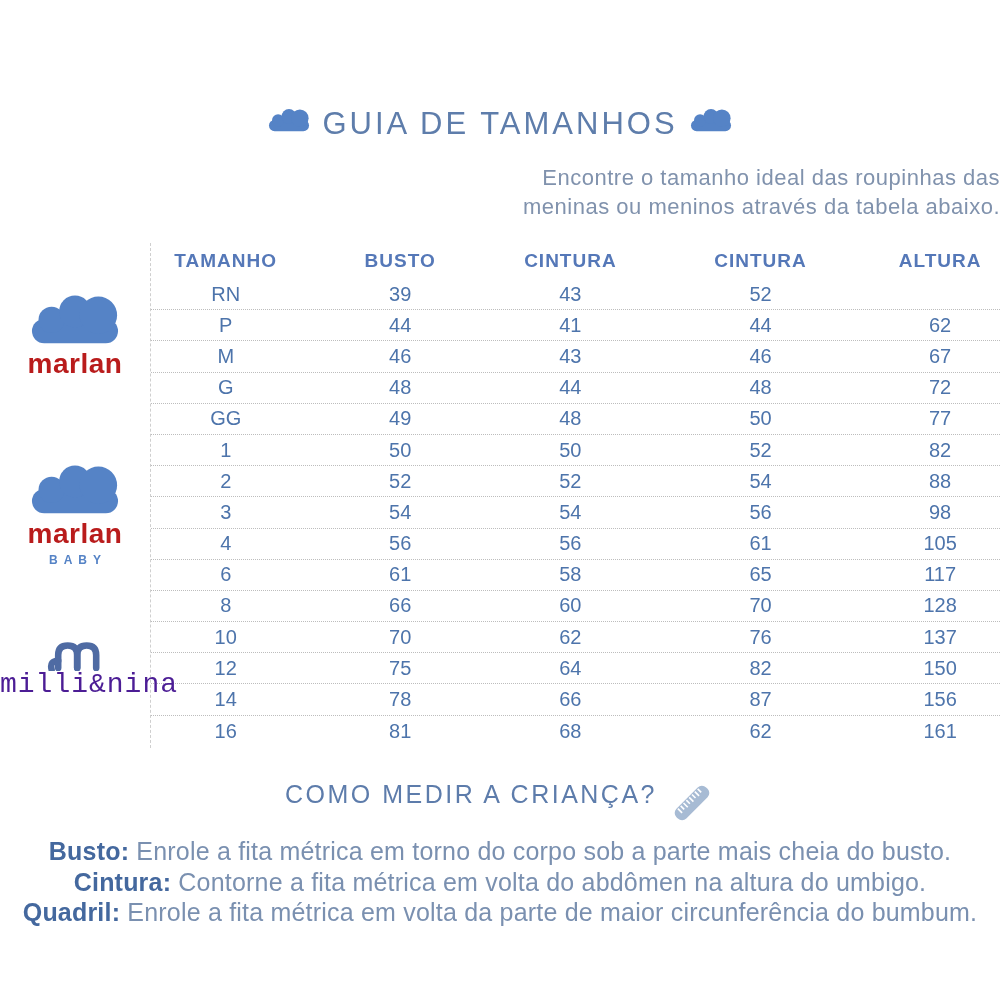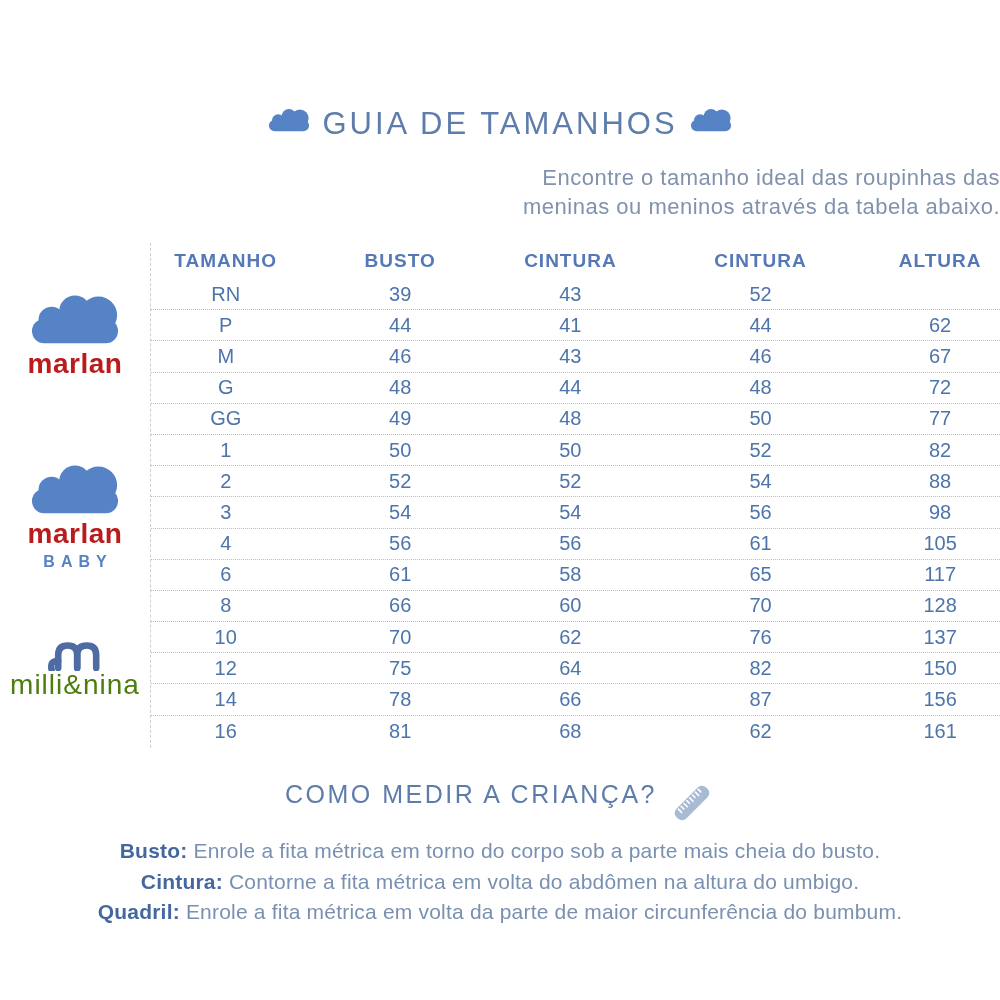--- a/index.html
+++ b/index.html
@@ -17,42 +17,42 @@
 
   
   .main { position:absolute; top:243px; left:0; width:1000px; height:505px; display:flex; }
   .logo-col { position:relative; width:150px; flex:0 0 150px; }
   .logo-block { position:absolute; left:0; width:150px; text-align:center; }
   .logo-marlan { top:46px; }
   .logo-baby   { top:216px; }
   .logo-milli  { top:390px; }
   .cloud-lg { width:96px; height:58px; display:block; margin:0 auto; }
   .brand-name { font-size:28px; font-weight:bold; color:#b91c1c; letter-spacing:0.5px; margin-top:1px; }
-  .brand-sub  { font-size:16px; font-weight:bold; color:#5583c6; letter-spacing:6px;
+  .brand-sub  { font-size:12px; font-weight:bold; color:#5583c6; letter-spacing:6px;
                 margin-top:3px; padding-left:6px; }
   .milli-mark { width:66px; height:38px; display:block; margin:0 auto; }
-  .milli-name { font-family:Liberation Sans, sans-serif; font-size:28px; color:#4d7c0f;
+  .milli-name { font-family:Liberation Mono, monospace; font-size:28px; color:#4c1d95;
                 letter-spacing:1px; margin-top:-2px; }
 
   .size-table { flex:1; border-left:1px dashed #cfcfcf; }
   .trow { display:grid; grid-template-columns:17.6% 23.5% 16.6% 28.2% 14.1%;
           align-items:center; height:31.2px; border-bottom:1px dotted #bdbdbd; }
   .trow:last-child { border-bottom:none; }
   .thead-row { display:grid; grid-template-columns:17.6% 23.5% 16.6% 28.2% 14.1%;
                align-items:center; height:36px; border-bottom:none; }
   .tcell { text-align:center; font-size:20px; color:#4d74ab; }
   .thcell { text-align:center; font-size:19px; font-weight:bold; color:#5578b8; letter-spacing:1px; }
 
   
   .how-title-row { position:absolute; top:780px; left:0; width:100%;
                    display:flex; align-items:flex-start; justify-content:center; gap:12px; }
   .how-title { font-size:25px; letter-spacing:2.5px; color:#5d7cab; }
   .ruler { width:46px; height:46px; flex:0 0 auto; }
   .instructions { position:absolute; top:836px; left:0; width:100%; text-align:center; }
-  .instr { font-size:21px; line-height:30.5px; color:#7a90b0; letter-spacing:0.2px; }
+  .instr { font-size:25px; line-height:30.5px; color:#7a90b0; letter-spacing:0.2px; }
   .ilabel { font-weight:bold; color:#44689e; }
 </style>
 </head>
 <body>
 
 <svg width="0" height="0" style="position:absolute">
   <defs>
     <g id="cloud-shape">
       <rect x="4" y="32" width="92" height="26" rx="13"></rect>
       <circle cx="25" cy="33" r="14"></circle>

